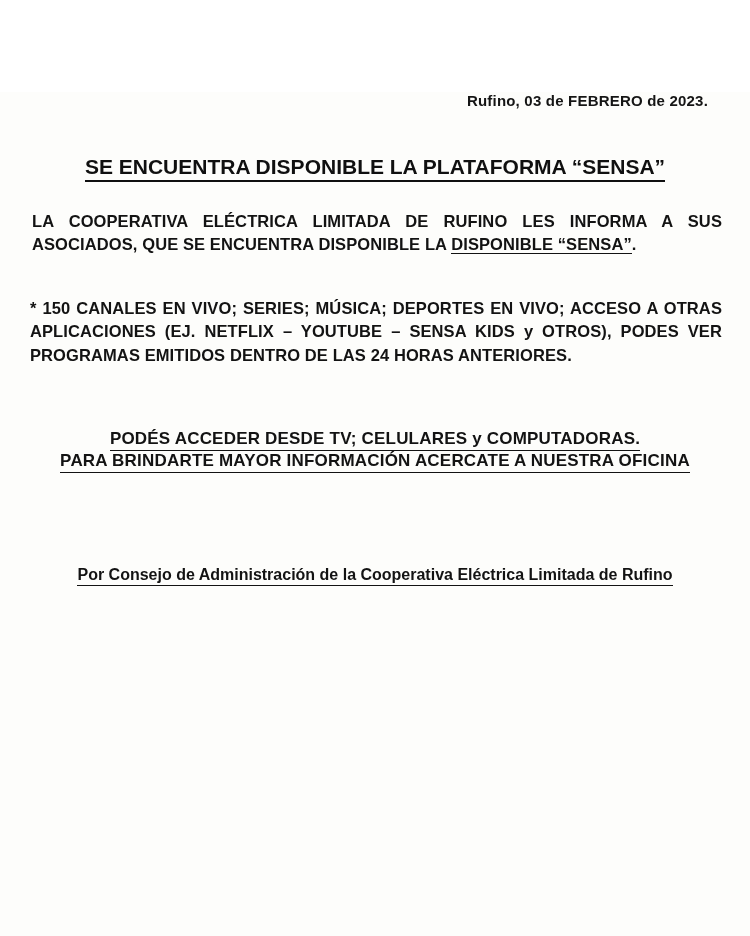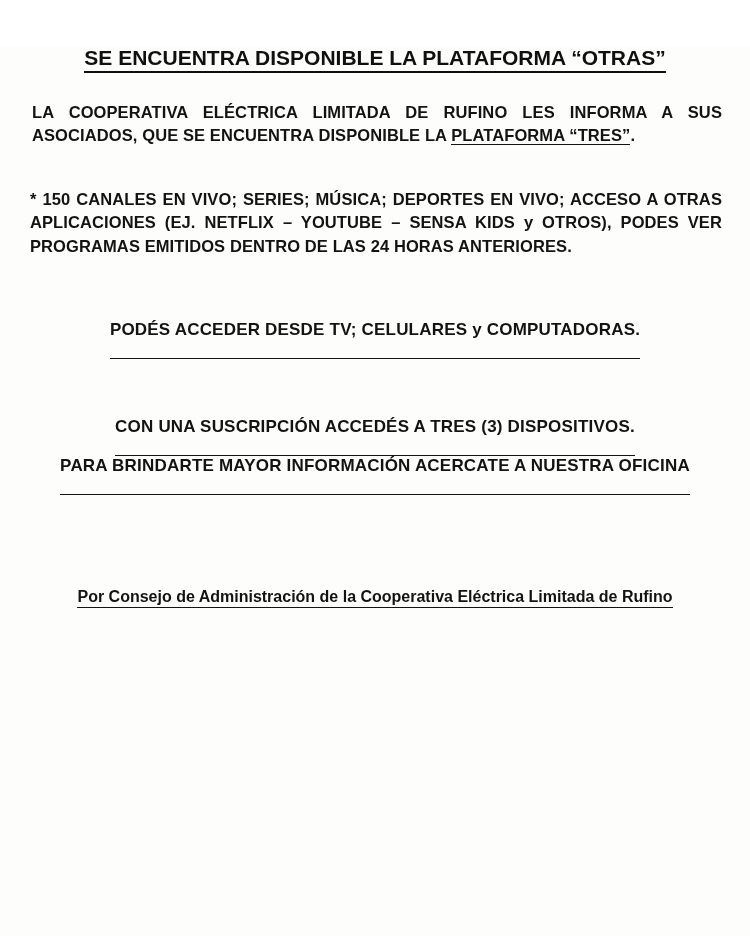--- a/index.html
+++ b/index.html
@@ -78,21 +78,21 @@
   }
   .centered-line {
     text-align: center;
     font-size: 17px;
     font-weight: 700;
     color: #131313;
     letter-spacing: 0.2px;
   }
   .centered-line span {
     border-bottom: 1.5px solid #131313;
-    padding-bottom: 18px;
+    padding-bottom: 1px;
     display: inline-block;
   }
   .l1 { margin-top: 62px; }
   .l2 { margin-top: 58px; }
   .l3 { }
   .l3 .line2 { display: block; margin-top: 4px; }
   .signature {
     margin-top: 93px;
     text-align: center;
     font-size: 16px;
@@ -103,31 +103,31 @@
     border-bottom: 1.5px solid #131313;
     padding-bottom: 1px;
     display: inline-block;
   }
 </style>
 </head>
 <body>
 
 <div class="page">
 
+  <div class="doc-date">Rufino, 03 de FEBRERO de 2023.</div>
 
 
-  <h2 class="doc-subtitle"><span>SE ENCUENTRA DISPONIBLE LA PLATAFORMA “OTRAS”</span></h2>
+  <h2 class="doc-subtitle"><span>SE ENCUENTRA DISPONIBLE LA PLATAFORMA “SENSA”</span></h2>
 
-  <p class="para intro"><span>LA COOPERATIVA ELÉCTRICA LIMITADA DE RUFINO LES INFORMA A SUS ASOCIADOS, QUE SE ENCUENTRA DISPONIBLE LA </span><span class="u">PLATAFORMA “TRES”</span><span>.</span></p>
+  <p class="para intro"><span>LA COOPERATIVA ELÉCTRICA LIMITADA DE RUFINO LES INFORMA A SUS ASOCIADOS, QUE SE ENCUENTRA DISPONIBLE LA </span><span class="u">DISPONIBLE “SENSA”</span><span>.</span></p>
 
   <p class="para bullet">* 150 CANALES EN VIVO; SERIES; MÚSICA; DEPORTES EN VIVO; ACCESO A OTRAS APLICACIONES (EJ. NETFLIX – YOUTUBE – SENSA KIDS y OTROS), PODES VER PROGRAMAS EMITIDOS DENTRO DE LAS 24 HORAS ANTERIORES.</p>
 
   <div class="centered-line l1"><span>PODÉS ACCEDER DESDE TV; CELULARES y COMPUTADORAS.</span></div>
 
-  <div class="centered-line l2"><span>CON UNA SUSCRIPCIÓN ACCEDÉS A TRES (3) DISPOSITIVOS.</span></div>
 
   <div class="centered-line l3">
     <span>PARA BRINDARTE MAYOR INFORMACIÓN ACERCATE A NUESTRA OFICINA</span>
   </div>
 
   <div class="signature"><span>Por Consejo de Administración de la Cooperativa Eléctrica Limitada de Rufino</span></div>
 
 </div>
 
 </body></html>

